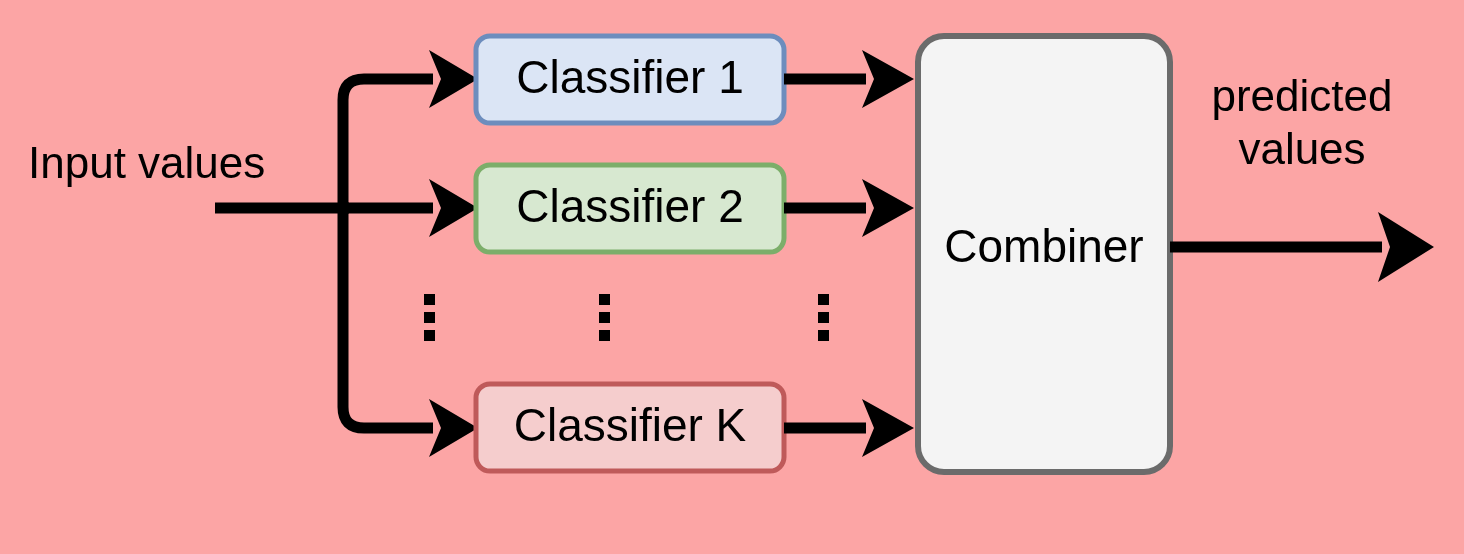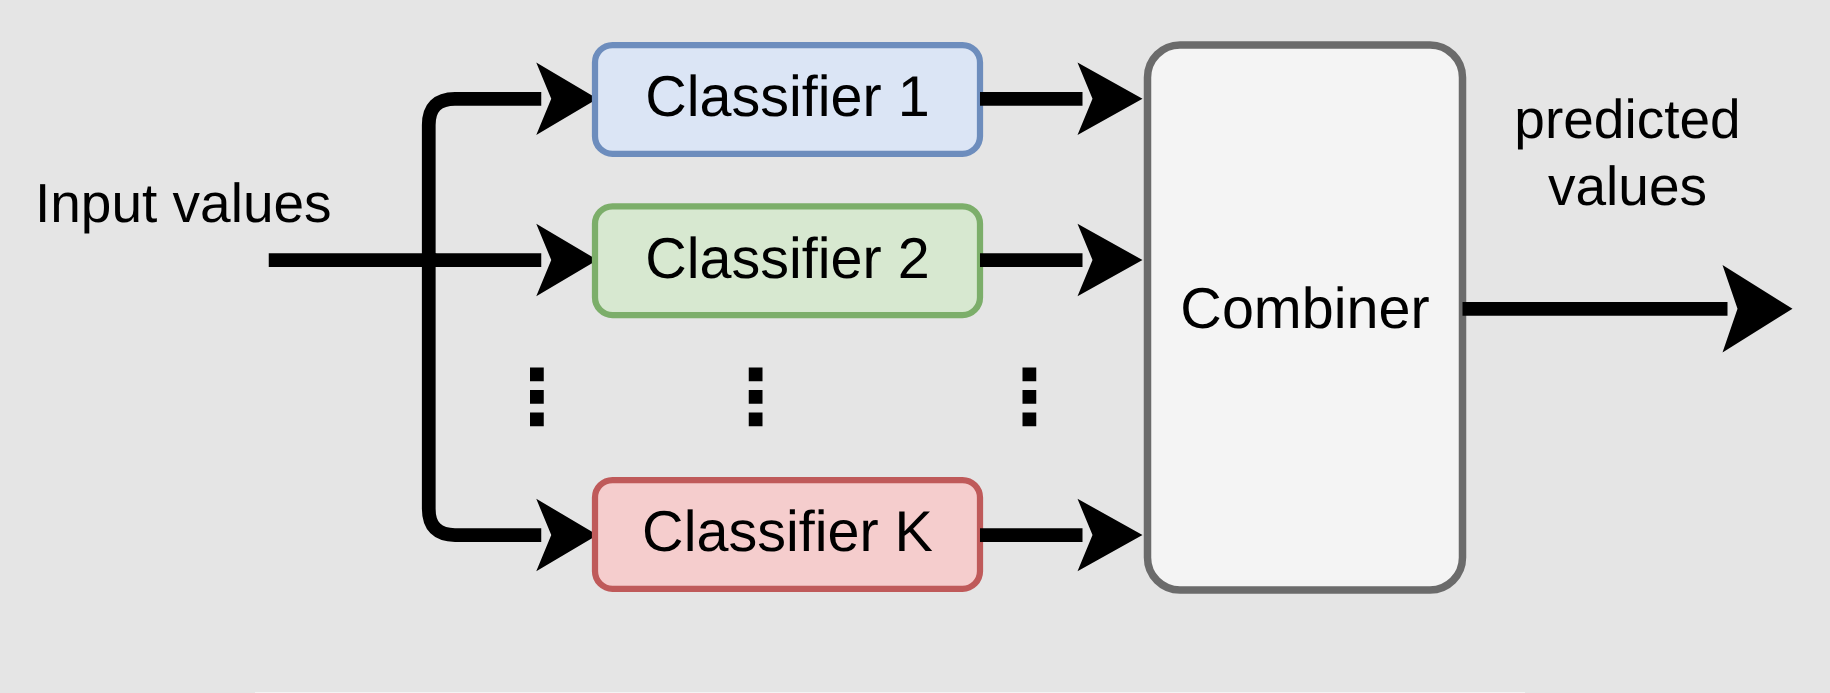--- a/index.html
+++ b/index.html
@@ -10,21 +10,21 @@
   body {
     width: 1464px;
     height: 554px;
     font-family: "Liberation Sans", sans-serif;
     overflow: hidden;
   }
   #diagram-root {
     position: relative;
     width: 1464px;
     height: 554px;
-    background: #e5e5e5;
+    background: #fca5a5;
   }
   svg#diagram-svg {
     position: absolute;
     top: 0;
     left: 0;
     width: 1464px;
     height: 554px;
     display: block;
   }
   .node-label {

